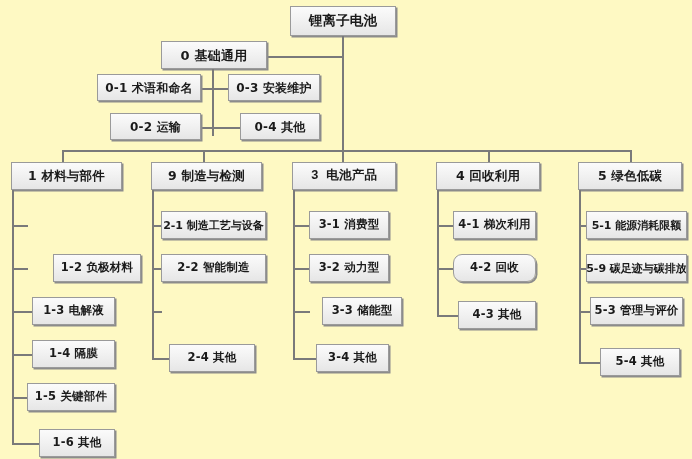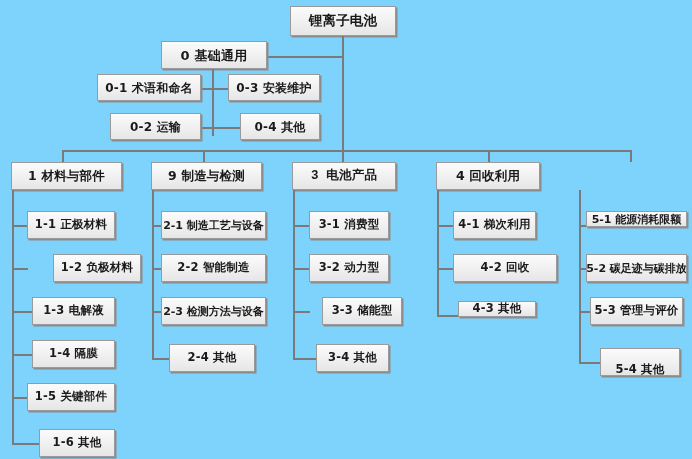--- a/index.html
+++ b/index.html
@@ -8,21 +8,21 @@
     background: #ffffff;
   }
   body {
     font-family: "DejaVu Sans", "Liberation Sans", sans-serif;
   }
 
   #canvas {
     position: relative;
     width: 692px;
     height: 459px;
-    background: #7dd3fc;
+    background: #fef9c3;
     overflow: hidden;
   }
 
   
   .ln {
     position: absolute;
     background: #7a7a7a;
   }
   .ln.h { height: 2px; }
   .ln.v { width: 2px; }
@@ -101,23 +101,20 @@
   <div class="ln v" style="left:342px; top:150px; height:12px;"></div>
   <div class="ln v" style="left:488px; top:150px; height:12px;"></div>
   <div class="ln v" style="left:630px; top:150px; height:12px;"></div>
 
   <div class="node cat" style="left:11px; top:162px; width:111px; height:28px;">
     <span>1 材料与部件</span>
   </div>
   <div class="ln v" style="left:12px; top:190px; height:255px;"></div>
 
   <div class="ln h" style="left:12px; top:225px; width:16px;"></div>
-  <div class="node leaf" style="left:27px; top:211px; width:88px; height:28px;">
-    <span>1-1 正极材料</span>
-  </div>
 
   <div class="ln h" style="left:12px; top:268px; width:16px;"></div>
   <div class="node leaf" style="left:27px; top:254px; width:88px; height:28px;margin-left:26px;">
     <span>1-2 负极材料</span>
   </div>
 
   <div class="ln h" style="left:12px; top:311px; width:21px;"></div>
   <div class="node leaf" style="left:32px; top:297px; width:83px; height:28px;">
     <span>1-3 电解液</span>
   </div>
@@ -146,23 +143,20 @@
   <div class="node leaf tight" style="left:161px; top:211px; width:105px; height:28px;">
     <span>2-1 制造工艺与设备</span>
   </div>
 
   <div class="ln h" style="left:152px; top:268px; width:10px;"></div>
   <div class="node leaf" style="left:161px; top:254px; width:105px; height:28px;">
     <span>2-2 智能制造</span>
   </div>
 
   <div class="ln h" style="left:152px; top:311px; width:10px;"></div>
-  <div class="node leaf tight" style="left:161px; top:297px; width:105px; height:28px;">
-    <span>2-3 检测方法与设备</span>
-  </div>
 
   <div class="ln h" style="left:152px; top:358px; width:18px;"></div>
   <div class="node leaf" style="left:169px; top:344px; width:86px; height:28px;">
     <span>2-4 其他</span>
   </div>
 
   <div class="node cat" style="left:292px; top:162px; width:104px; height:28px;font-family:Liberation Mono, monospace;">
     <span>3 电池产品</span>
   </div>
   <div class="ln v" style="left:293px; top:190px; height:170px;"></div>
@@ -191,44 +185,47 @@
     <span>4 回收利用</span>
   </div>
   <div class="ln v" style="left:437px; top:190px; height:127px;"></div>
 
   <div class="ln h" style="left:437px; top:225px; width:17px;"></div>
   <div class="node leaf" style="left:453px; top:211px; width:83px; height:28px;">
     <span>4-1 梯次利用</span>
   </div>
 
   <div class="ln h" style="left:437px; top:268px; width:17px;"></div>
-  <div class="node leaf" style="left:453px; top:254px; width:104px; height:28px;">
+  <div class="node leaf" style="left:453px; top:254px; width:83px; height:28px;border-radius:9px;">
     <span>4-2 回收</span>
   </div>
 
   <div class="ln h" style="left:437px; top:315px; width:22px;"></div>
-  <div class="node leaf" style="left:458px; top:301px; width:78px; height:16px;">
+  <div class="node leaf" style="left:458px; top:301px; width:78px; height:28px;">
     <span>4-3 其他</span>
   </div>
 
+  <div class="node cat" style="left:578px; top:162px; width:104px; height:28px;">
+    <span>5 绿色低碳</span>
+  </div>
   <div class="ln v" style="left:579px; top:190px; height:174px;"></div>
 
   <div class="ln h" style="left:579px; top:225px; width:8px;"></div>
-  <div class="node leaf tight" style="left:586px; top:211px; width:101px; height:16px;">
+  <div class="node leaf tight" style="left:586px; top:211px; width:101px; height:28px;">
     <span>5-1 能源消耗限额</span>
   </div>
 
   <div class="ln h" style="left:579px; top:268px; width:8px;"></div>
   <div class="node leaf tight" style="left:586px; top:254px; width:101px; height:28px;">
-    <span>5-2 碳足迹与碳排放</span>
+    <span>5-9 碳足迹与碳排放</span>
   </div>
 
   <div class="ln h" style="left:579px; top:311px; width:12px;"></div>
   <div class="node leaf" style="left:590px; top:297px; width:93px; height:28px;">
     <span>5-3 管理与评价</span>
   </div>
 
   <div class="ln h" style="left:579px; top:362px; width:22px;"></div>
-  <div class="node leaf" style="left:600px; top:348px; width:80px; height:28px;align-items:flex-end;">
+  <div class="node leaf" style="left:600px; top:348px; width:80px; height:28px;">
     <span>5-4 其他</span>
   </div>
 
 </div>
 
 </body></html>

